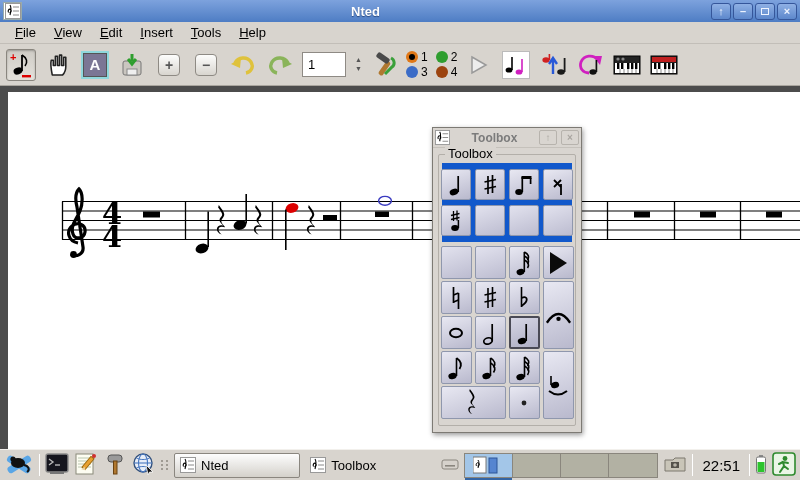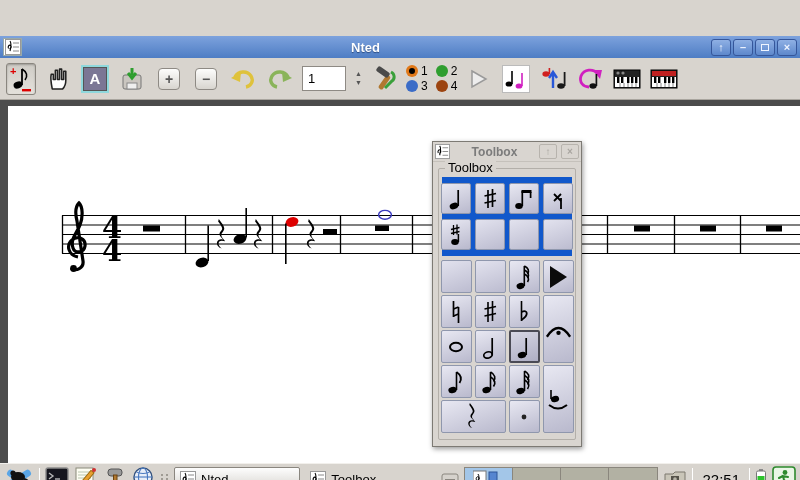--- a/index.html
+++ b/index.html
@@ -1,18 +1,18 @@
 <!DOCTYPE html>
 <html><head>
 <meta charset="utf-8">
 <style>
   * { margin:0; padding:0; box-sizing:border-box; }
   html,body { width:800px; height:480px; overflow:hidden; }
   body { font-family:"Liberation Sans", sans-serif; font-size:13px; background:#d8d4ce; }
-  .screen { position:relative; width:800px; height:424px;margin-top:36px; }
+  .screen { position:relative; width:800px; height:424px; }
 
   
   .titlebar { height:22px; background:linear-gradient(#7da2dd,#4e7dc4); display:flex; align-items:center; padding:0 3px; }
   .titlebar .appicon { width:19px; height:18px; background:#fff; border:1px solid #9aa; display:flex; align-items:center; justify-content:center; }
   .titlebar .title { flex:1; text-align:center; color:#fff; font-weight:bold; font-size:13px; text-shadow:0 1px 1px #2a4a80; }
   .winbtn { width:20px; height:17px; margin-left:2px; border:1px solid #35569a; border-radius:3px; background:linear-gradient(#8fb0e4,#5d88cc); color:#eef4ff; font-size:11px; line-height:15px; text-align:center; font-weight:bold; }
   .winbtn .rest { display:inline-block; width:8px; height:7px; border:1px solid #eef4ff; margin-top:4px; }
 
   
   .menubar { height:22px; background:#d8d4ce; display:flex; align-items:center; padding-left:6px; border-bottom:1px solid #c2beb8; }
@@ -95,20 +95,28 @@
           <use href="#clefdoc"></use>
         </svg>
     </span>
     <span class="title">Nted</span>
     <span class="winbtn">↑</span>
     <span class="winbtn">–</span>
     <span class="winbtn"><span class="rest"></span></span>
     <span class="winbtn">×</span>
   </div>
 
+  <div class="menubar">
+    <span class="menuitem"><u>F</u><span>ile</span></span>
+    <span class="menuitem"><u>V</u><span>iew</span></span>
+    <span class="menuitem"><u>E</u><span>dit</span></span>
+    <span class="menuitem"><u>I</u><span>nsert</span></span>
+    <span class="menuitem"><u>T</u><span>ools</span></span>
+    <span class="menuitem"><u>H</u><span>elp</span></span>
+  </div>
 
   <div class="toolbar">
     <span class="tbtn pressed">
       <svg width="24" height="26" viewBox="0 0 24 26">
         <text x="1" y="9" font-size="11" font-weight="bold" fill="#d00">+</text>
         <ellipse cx="9" cy="19" rx="4.5" ry="3.4" fill="#000" transform="rotate(-18 9 19)"></ellipse>
         <line x1="13" y1="19" x2="13" y2="3" stroke="#000" stroke-width="1.8"></line>
         <path d="M13 3 C18 6 19 10 16 14" stroke="#000" stroke-width="1.6" fill="none"></path>
         <rect x="13" y="23" width="9" height="2.4" fill="#d00"></rect>
       </svg>

